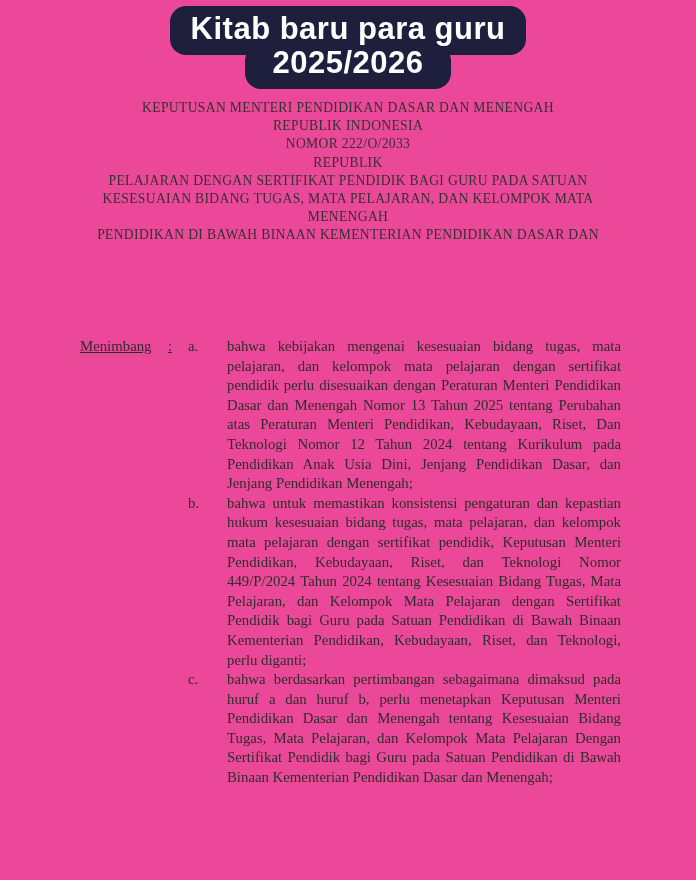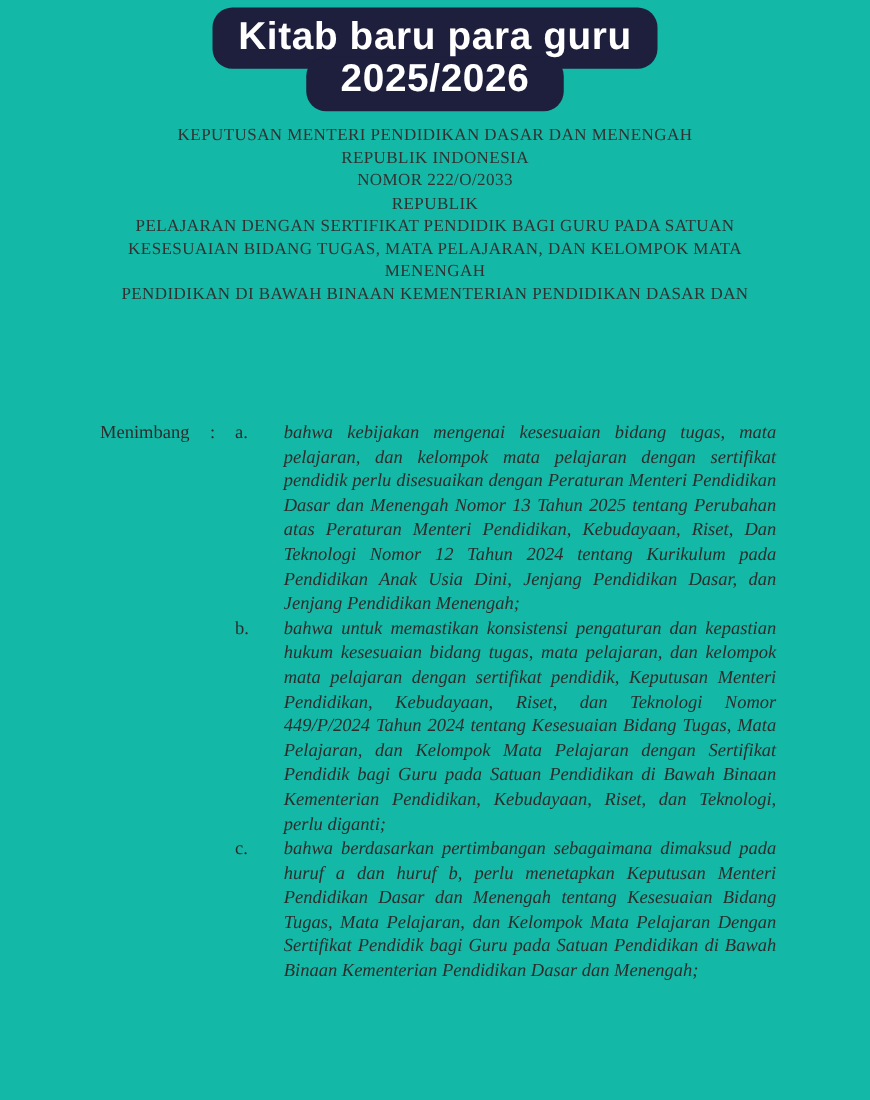--- a/index.html
+++ b/index.html
@@ -3,21 +3,21 @@
 <meta charset="utf-8">
 <style>
   * { margin: 0; padding: 0; box-sizing: border-box; }
   html, body { background: #ffffff; }
 
   .page {
     position: relative;
     width: 696px;
     height: 880px;
     margin: 0 auto;
-    background: #14b8a6;
+    background: #ec4899;
     font-family: "Liberation Serif", serif;
     color: #2d2d2d;
     overflow: hidden;
   }
 
   
   .banner {
     position: absolute;
     top: 6px;
     left: 0;
@@ -71,31 +71,30 @@
     top: 337px;
     left: 80px;
     width: 541px;
     display: grid;
     grid-template-columns: 88px 20px 1fr;
     align-items: start;
     font-size: 14.8px;
     line-height: 19.6px;
     color: #2d2d2d;
   }
-  .menimbang-label, .menimbang-colon { padding-top: 0; }
+  .menimbang-label, .menimbang-colon { padding-top: 0; text-decoration: underline; }
   .menimbang-items {
     display: grid;
     grid-template-columns: 39px 1fr;
   }
   .item-marker { text-align: left; }
   .item-text {
     text-align: justify;
     text-justify: inter-word;
     margin-bottom: 0;
-    font-style: italic;
   }
 
   
   .footer {
     position: absolute;
     right: 82px;
     bottom: 14px;
     font-weight: bold;
     font-size: 15px;
     letter-spacing: 0.3px;

